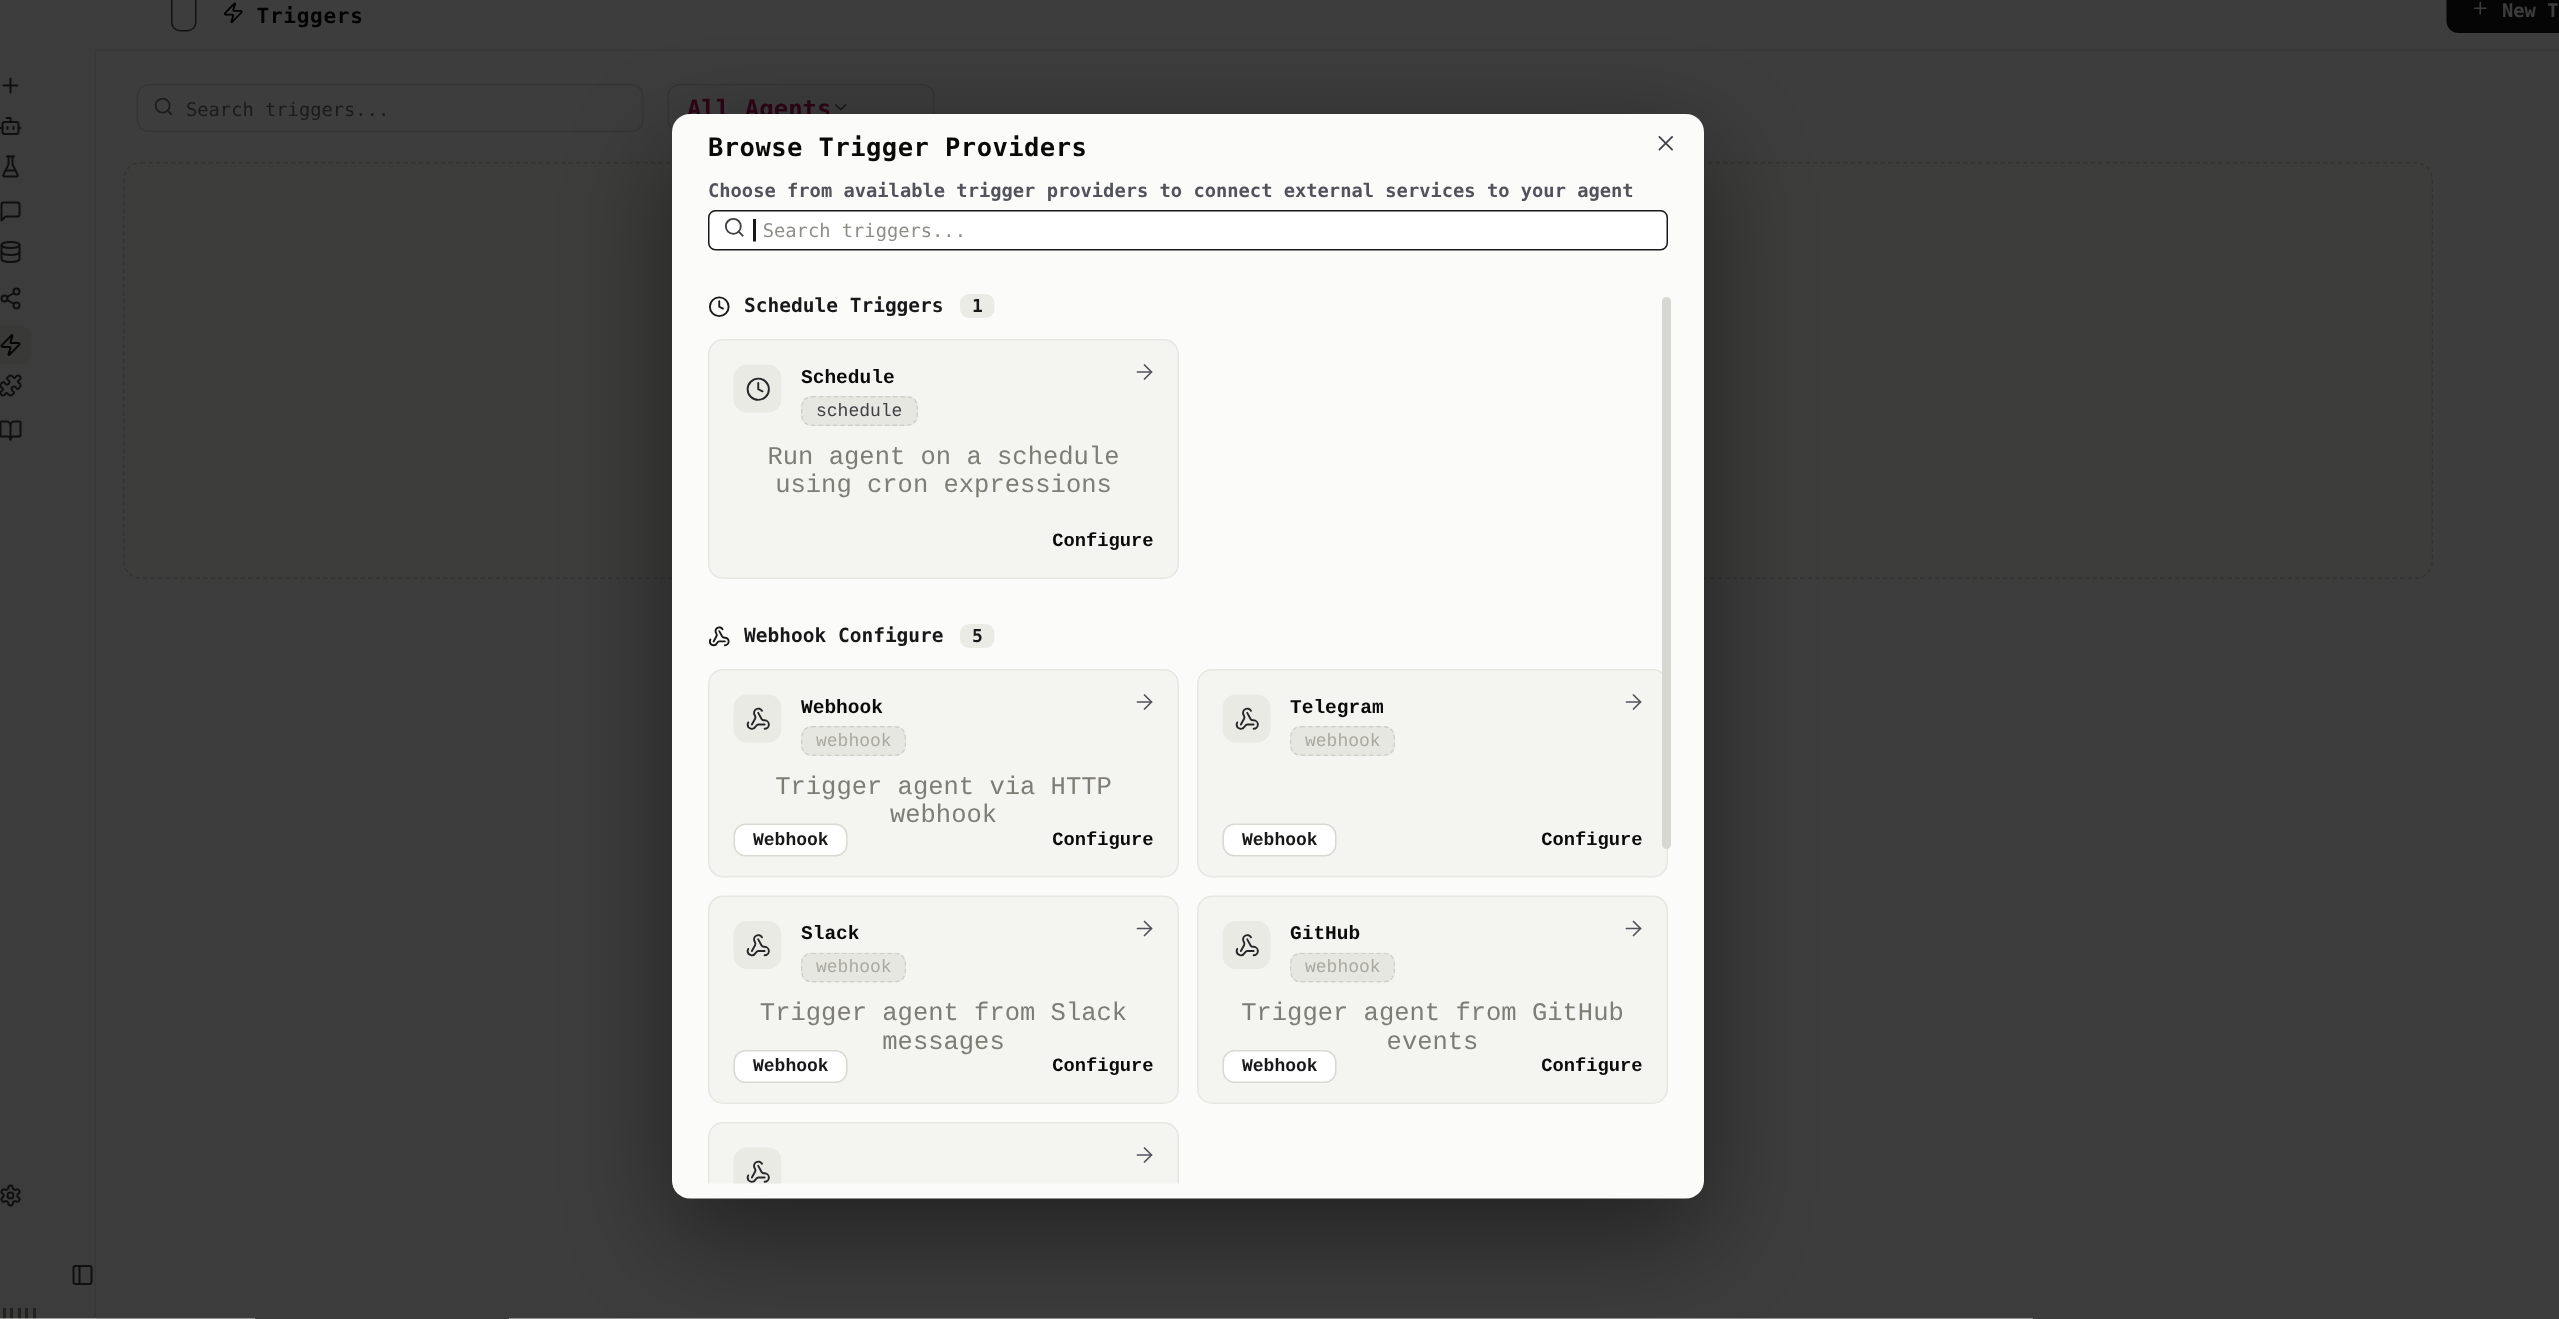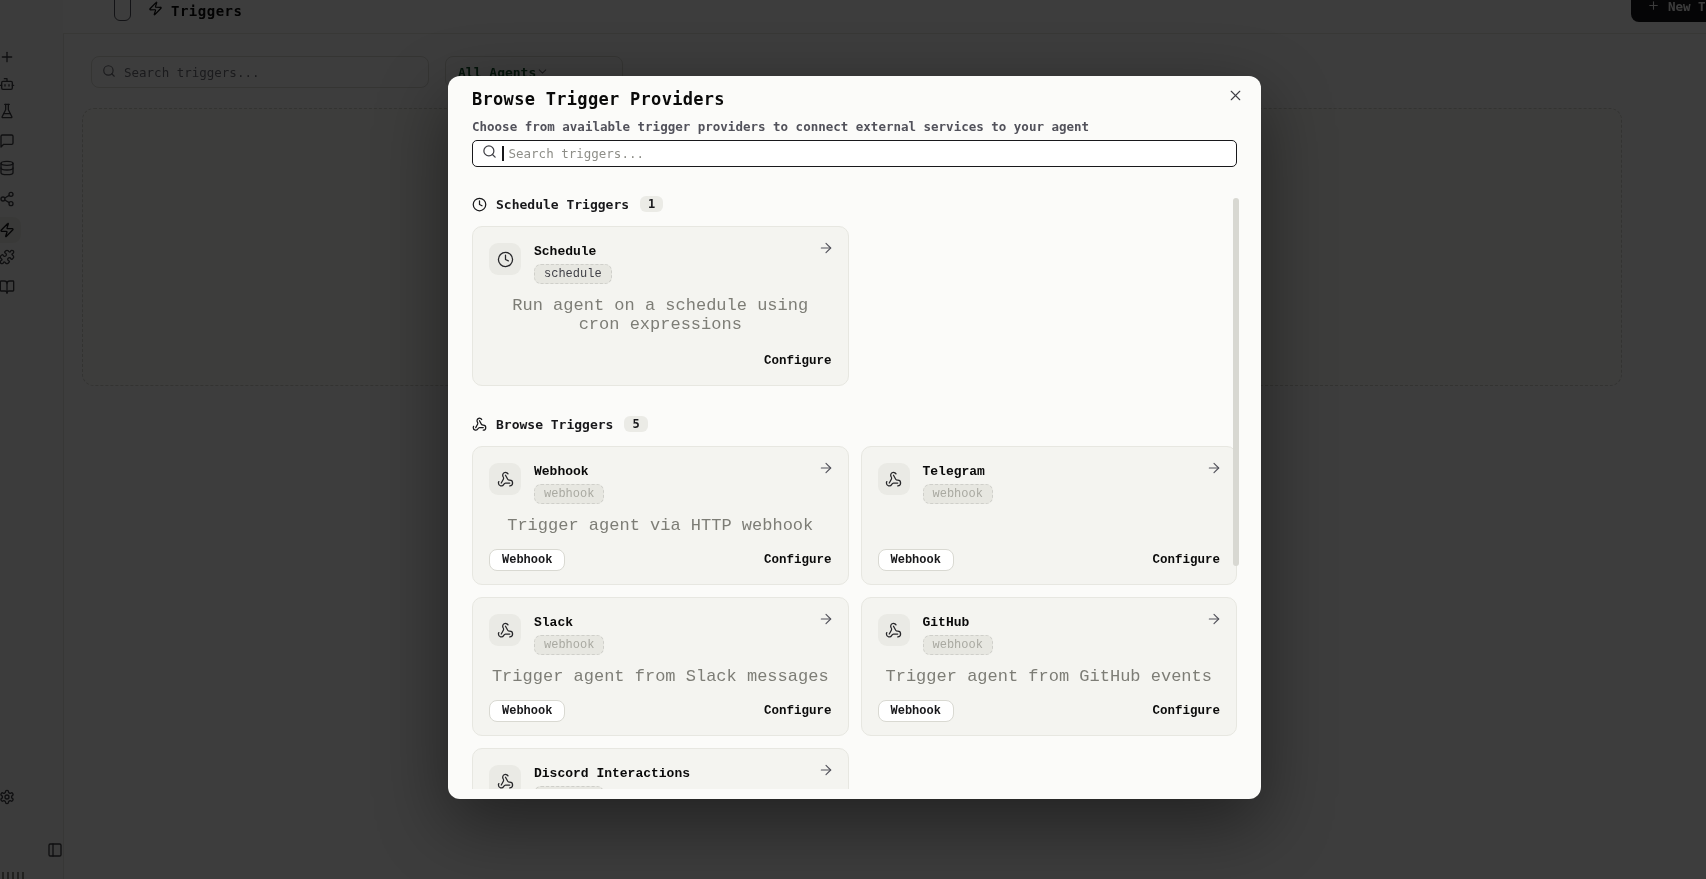--- a/index.html
+++ b/index.html
@@ -23,30 +23,30 @@
   .new-trigger-btn{position:absolute;left:1568px;top:-9px;height:31px;display:flex;align-items:center;gap:8px;
     background:#18181b;color:#fafafa;border:none;border-radius:8px;padding:0 16px;font-size:12.5px;font-weight:700;
     font-family:inherit;white-space:nowrap;}
   .new-trigger-btn svg{width:13px;height:13px;}
   .pg-toolbar-search{position:absolute;left:91px;top:56px;width:338px;height:32px;box-sizing:border-box;
     border:1px solid #dcdcd6;border-radius:8px;background:#fff;display:flex;align-items:center;gap:8px;padding:0 10px;color:#71717a;}
   .pg-toolbar-search svg{width:14px;height:14px;flex:none;}
   .pg-toolbar-search span{font-size:12.5px;color:#71717a;}
   .agents-select{position:absolute;left:445px;top:56px;width:178px;height:32px;box-sizing:border-box;
     border:1px solid #dcdcd6;border-radius:8px;background:#fff;display:flex;align-items:center;padding:0 12px;}
-  .agents-select .val{font-size:13px;font-weight:700;color:#14532d;}
+  .agents-select .val{font-size:16px;font-weight:700;color:#be185d;}
   .agents-select svg{width:13px;height:13px;color:#71717a;margin-left:auto;}
   .empty-panel{position:absolute;left:82px;top:108px;width:1540px;height:278px;box-sizing:border-box;
     border:1px dashed #d4d4ce;border-radius:12px;background:#fdfdfb;}
   .sb-dots{position:absolute;left:2px;top:872px;width:22px;height:7px;
     background:repeating-linear-gradient(90deg,#8a8a84 0 2px,transparent 2px 5px);}
   
   .overlay{position:absolute;inset:0;background:rgba(0,0,0,0.76);z-index:10;}
   
-  .modal{position:absolute;left:448px;top:76px;width:813px;height:723px;z-index:20;
+  .modal{position:absolute;left:448px;top:76px;width:688px;height:723px;z-index:20;
     background:#fbfbf9;border-radius:12px;box-shadow:0 24px 70px rgba(0,0,0,.45);}
   .m-close{position:absolute;top:82px;right:18px;width:24px;height:24px;background:none;border:none;color:#3f3f46;
     display:flex;align-items:center;justify-content:center;cursor:pointer;}
   .m-close{top:9px;right:14px;}
   .m-close svg{width:17px;height:17px;stroke-width:1.6px;}
   .m-title{position:absolute;left:24px;top:13px;font-size:17px;font-weight:700;color:#0a0a0a;letter-spacing:.3px;}
   .m-sub{position:absolute;left:24px;top:43px;font-size:12.5px;color:#52525b;font-weight:bold;}
   .m-search{position:absolute;left:24px;right:24px;top:64px;height:27px;box-sizing:border-box;
     border:1.4px solid #18181b;border-radius:5px;background:#ffffff;display:flex;align-items:center;gap:5px;padding:0 9px;}
   .m-search svg{width:15px;height:15px;color:#3f3f46;flex:none;}
@@ -278,21 +278,21 @@
 
   <section class="t-section">
     <div class="s-head">
       <span class="s-icon">
             <svg id="svg-webhook" viewBox="0 0 24 24" fill="none" stroke="currentColor" stroke-width="2" stroke-linecap="round" stroke-linejoin="round">
               <path d="M18 16.98h-5.99c-1.1 0-1.95.94-2.48 1.9A4 4 0 0 1 2 17c.01-.7.2-1.4.57-2"></path>
               <path d="m6 17 3.13-5.78c.53-.97.1-2.18-.5-3.1a4 4 0 1 1 6.89-4.06"></path>
               <path d="m12 6 3.13 5.73C15.66 12.7 16.9 13 18 13a4 4 0 0 1 0 8"></path>
             </svg>
           </span>
-      <span class="s-label">Browse Triggers</span>
+      <span class="s-label">Webhook Configure</span>
       <span class="s-count">5</span>
     </div>
     <div class="s-grid">
   <div class="card">
     <span class="c-arrow"><svg id="svg-arrow-right" viewBox="0 0 24 24" fill="none" stroke="currentColor" stroke-width="2" stroke-linecap="round" stroke-linejoin="round">
                 <path d="M5 12h14"></path>
                 <path d="m12 5 7 7-7 7"></path>
               </svg></span>
     <div class="c-head">
       <div class="c-tile">
@@ -394,24 +394,20 @@
                 <path d="m12 5 7 7-7 7"></path>
               </svg></span>
     <div class="c-head">
       <div class="c-tile">
                 <svg id="svg-webhook" viewBox="0 0 24 24" fill="none" stroke="currentColor" stroke-width="2" stroke-linecap="round" stroke-linejoin="round">
                   <path d="M18 16.98h-5.99c-1.1 0-1.95.94-2.48 1.9A4 4 0 0 1 2 17c.01-.7.2-1.4.57-2"></path>
                   <path d="m6 17 3.13-5.78c.53-.97.1-2.18-.5-3.1a4 4 0 1 1 6.89-4.06"></path>
                   <path d="m12 6 3.13 5.73C15.66 12.7 16.9 13 18 13a4 4 0 0 1 0 8"></path>
                 </svg>
               </div>
-      <div class="c-meta">
-        <div class="c-title">Discord Interactions</div>
-        <span class="c-badge light">webhook</span>
-      </div>
     </div>
 
   </div>
 </div>
   </section>
 </div>
   <div class="m-thumb"></div>
 </div>
 
 </body></html>

